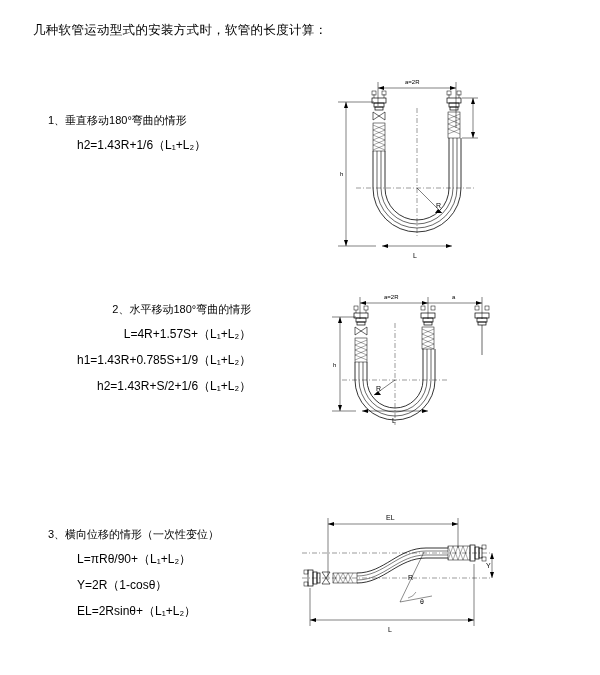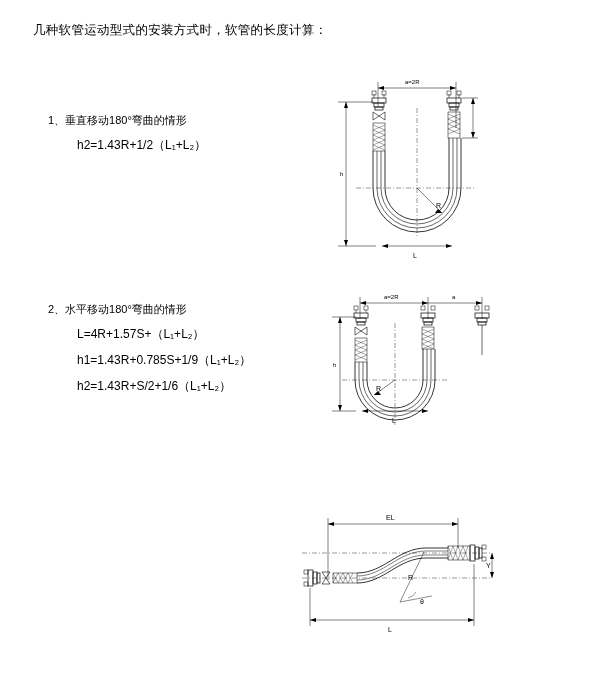--- a/index.html
+++ b/index.html
@@ -37,47 +37,53 @@
     white-space: nowrap;
     margin-bottom: 9px;
   }
   .formula {
     font-size: 12px;
     white-space: nowrap;
     margin-left: 29px;
     margin-bottom: 9px;
   }
   .case1 { left: 48px; top: 113px; }
-  .case2 { left: 48px; top: 302px; }
+  .case2 { left: 48px; top: 302px; text-align: right; }
   .case3 { left: 48px; top: 527px; }
 
   .fig {
     position: absolute;
   }
   .fig svg { display: block; }
 </style>
 </head>
 <body>
 
 <div class="page">
 
   <div class="intro">几种软管运动型式的安装方式时，软管的长度计算：</div>
 
   <div class="case case1">
     <div class="case-title">1、垂直移动180°弯曲的情形</div>
-    <div class="formula">h2=1.43R+1/2（L₁+L₂）</div>
+    <div class="formula">h2=1.43R+1/6（L₁+L₂）</div>
   </div>
 
   <div class="case case2">
     <div class="case-title">2、水平移动180°弯曲的情形</div>
     <div class="formula">L=4R+1.57S+（L₁+L₂）</div>
     <div class="formula">h1=1.43R+0.785S+1/9（L₁+L₂）</div>
     <div class="formula">h2=1.43R+S/2+1/6（L₁+L₂）</div>
   </div>
 
+  <div class="case case3">
+    <div class="case-title">3、横向位移的情形（一次性变位）</div>
+    <div class="formula">L=πRθ/90+（L₁+L₂）</div>
+    <div class="formula">Y=2R（1-cosθ）</div>
+    <div class="formula">EL=2Rsinθ+（L₁+L₂）</div>
+  </div>
 
   <div class="fig" style="left:316px; top:68px;">
     <svg width="190" height="200" viewBox="0 0 190 200" fill="none" stroke="#000" stroke-width="0.7">
 
       <g stroke-width="0.5">
         <line x1="62" y1="20" x2="140" y2="20"></line>
         <path d="M62 20 l6 -2 v4 z" fill="#000" stroke="none"></path>
         <path d="M140 20 l-6 -2 v4 z" fill="#000" stroke="none"></path>
         <line x1="62" y1="14" x2="62" y2="38"></line>
         <line x1="140" y1="14" x2="140" y2="60"></line>

